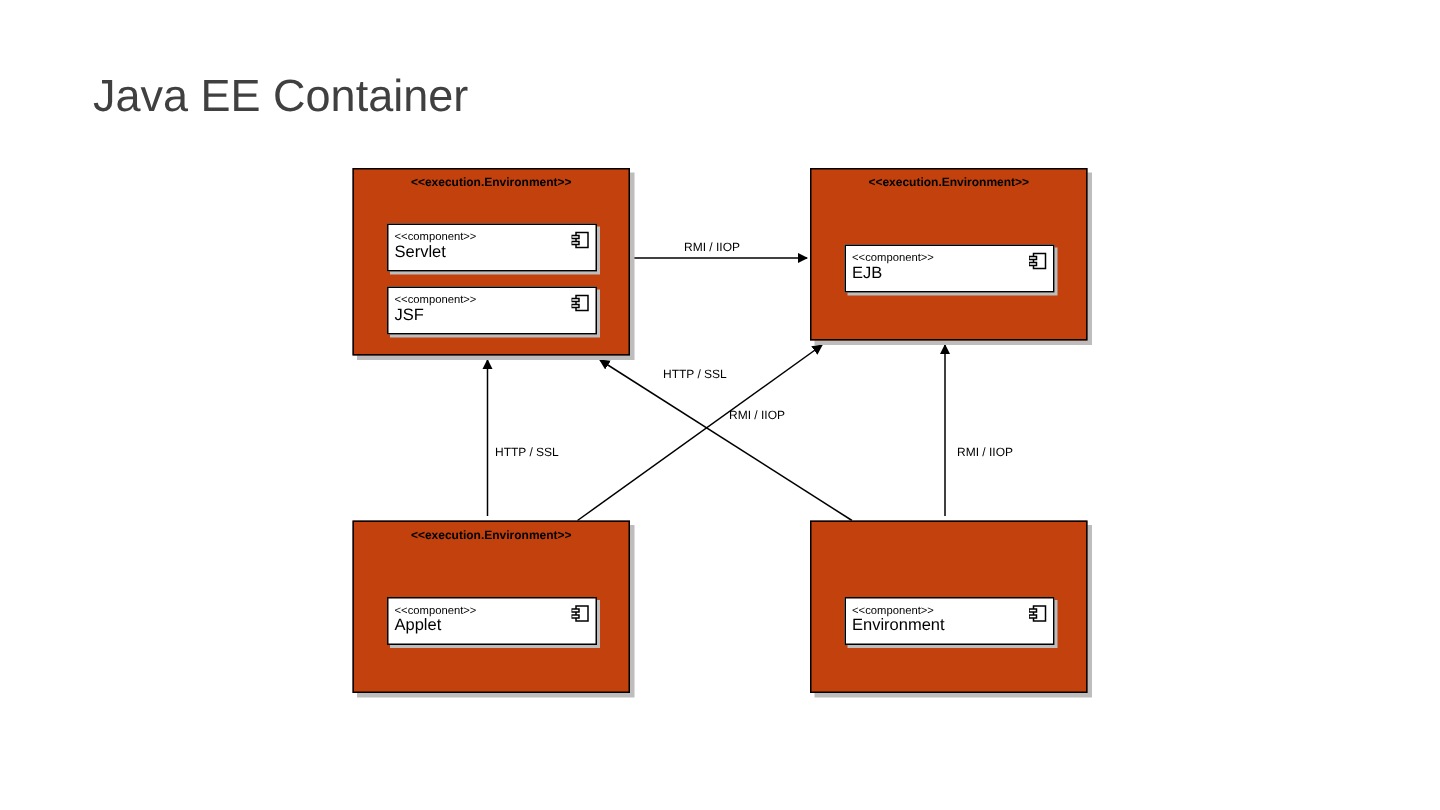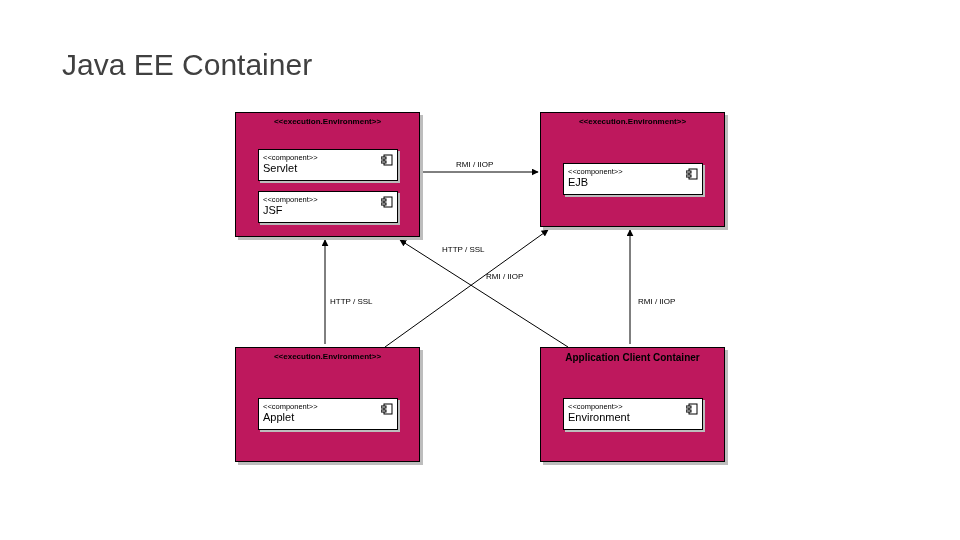--- a/index.html
+++ b/index.html
@@ -21,21 +21,21 @@
   }
   .diagram {
     position: absolute;
     top: 112px;
     left: 230px;
     width: 520px;
     height: 400px;
   }
   .container-box {
     position: absolute;
-    background: #be185d;
+    background: #c2410c;
     border: 1px solid #000;
     box-shadow: 3px 3px 0 #bdbdbd;
   }
   .container-header {
     text-align: center;
     padding: 4px 6px 6px 6px;
     line-height: 1.25;
   }
   .stereo {
     font-size: 8px;
@@ -152,23 +152,20 @@
       <div class="comp-name">Applet</div>
       <svg class="comp-icon" width="12" height="12">
           <rect x="3" y="1" width="8" height="10" fill="none" stroke="#000"></rect>
           <rect x="0" y="3" width="5" height="2" fill="#fff" stroke="#000"></rect>
           <rect x="0" y="7" width="5" height="2" fill="#fff" stroke="#000"></rect>
         </svg>
     </div>
   </div>
 
   <div class="container-box" style="left:310px; top:235px; width:185px; height:115px;">
-    <div class="container-header">
-      <div class="hdr-name">Application Client Container</div>
-    </div>
     <div class="component-box" style="left:22px; top:50px; width:140px; height:32px;">
       <div class="comp-stereo">&lt;&lt;component&gt;&gt;</div>
       <div class="comp-name">Environment</div>
       <svg class="comp-icon" width="12" height="12">
           <rect x="3" y="1" width="8" height="10" fill="none" stroke="#000"></rect>
           <rect x="0" y="3" width="5" height="2" fill="#fff" stroke="#000"></rect>
           <rect x="0" y="7" width="5" height="2" fill="#fff" stroke="#000"></rect>
         </svg>
     </div>
   </div>

